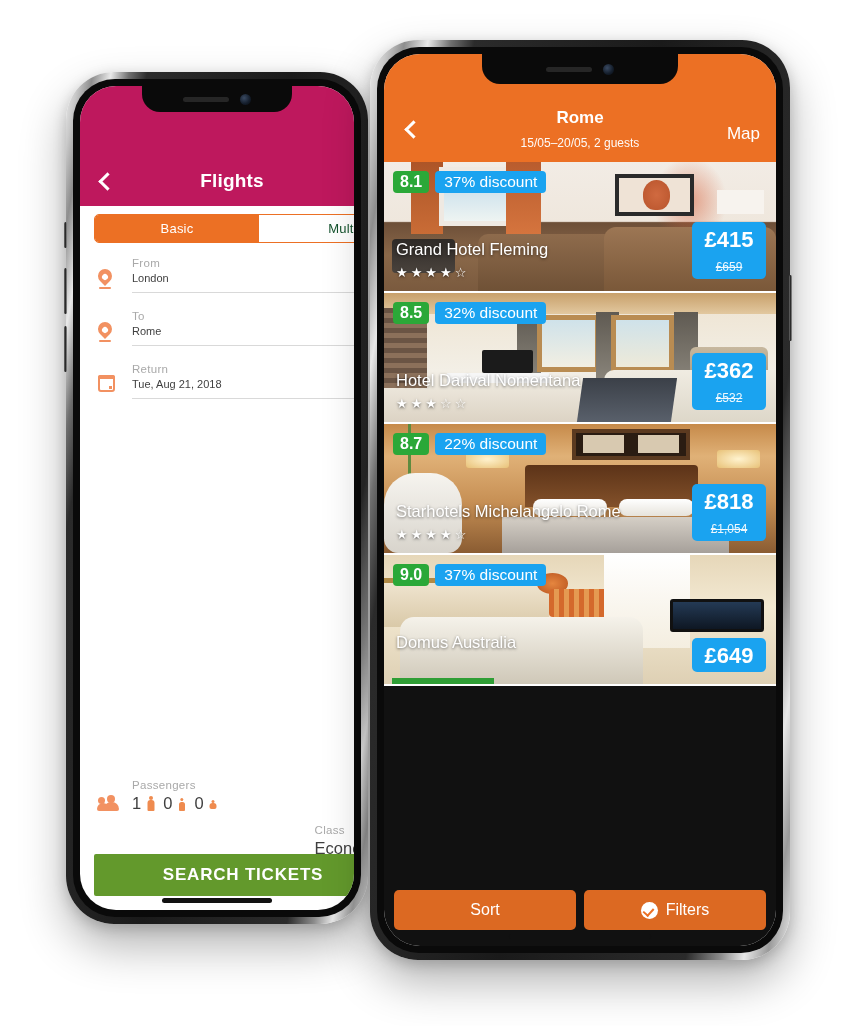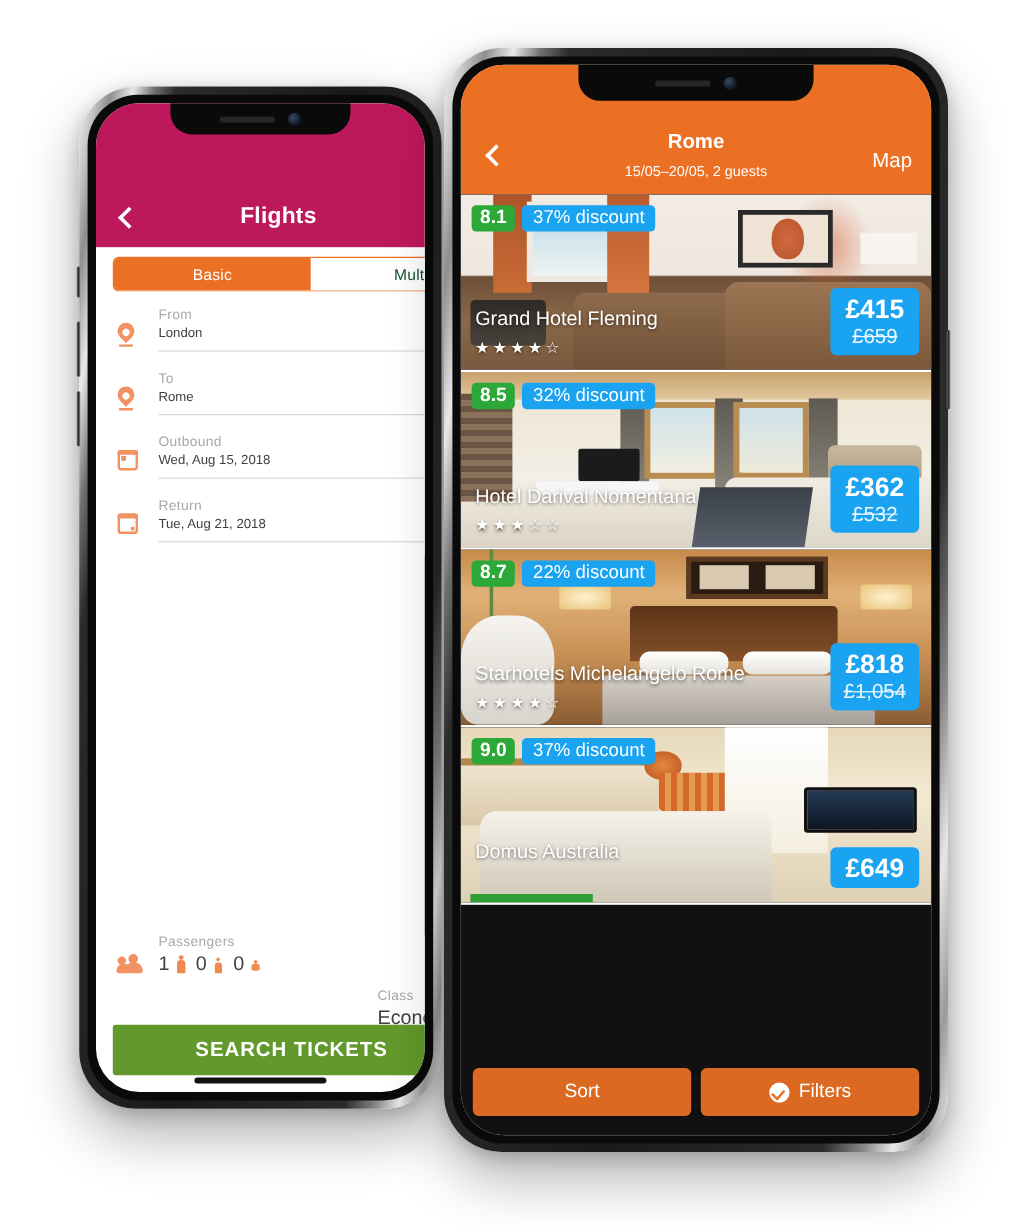--- a/index.html
+++ b/index.html
@@ -115,33 +115,33 @@
   #phone-right .home-bar { width: 142px; }
 
   .ht-header { position: relative; height: 108px; background: #ec7024; color: #fff; }
   .ht-back { position:absolute; left:16px; bottom: 18px; width: 26px; height:30px; display:flex;align-items:center;justify-content:center;}
   .ht-titles { position:absolute; left:0; right:0; bottom: 12px; text-align: center; }
   .ht-city { font-size: 17px; font-weight: 700; line-height: 1.25; }
   .ht-sub { font-size: 12px; margin-top: 8px; opacity: .97; }
   .ht-map { position:absolute; right: 16px; bottom: 18px; font-size: 17px; color:#fff; }
 
   .cards { position:absolute; top: 108px; left:0; right:0; bottom: 0; overflow: hidden; background:#111; }
-  .card { position: relative; height: 148px; overflow: hidden; border-bottom: 2px solid #fff; }
+  .card { position: relative; height: 131px; overflow: hidden; border-bottom: 2px solid #fff; }
   .card .photo { position:absolute; inset:0; }
   .badges { position: absolute; top: 9px; left: 9px; display:flex; gap: 6px; z-index: 3; }
   .rating { background:#2ba838; color:#fff; font-size: 16px; font-weight:700; padding: 2px 7px; border-radius: 4px; }
   .discount { background:#1aa3f0; color:#fff; font-size: 15.5px; padding: 2px 9px; border-radius: 4px; }
   .hname { position:absolute; left: 12px; bottom: 32px; color:#fff; font-size: 16.5px; z-index:3;
      text-shadow: 0 1px 3px rgba(0,0,0,.55); white-space: nowrap; }
   .stars { position:absolute; left: 12px; bottom: 12px; z-index:3; display:flex; gap: 3px; }
   .stars span { font-size: 13px; color:#fff; text-shadow: 0 1px 3px rgba(0,0,0,.6); line-height:1; }
   .price { position:absolute; right: 10px; bottom: 12px; background:#1aa3f0; color:#fff; z-index:3;
      border-radius: 5px; padding: 6px 11px 5px 11px; text-align:center; min-width: 74px; }
   .price .now { font-size: 22px; font-weight:700; line-height: 1.05; }
-  .price .was { font-size: 17px; text-decoration: line-through; opacity:.92; margin-top:2px; }
+  .price .was { font-size: 12px; text-decoration: line-through; opacity:.92; margin-top:9px; }
 
   .botbar { position:absolute; left:0; right:0; bottom: 16px; display:flex; gap: 8px; padding: 0 10px; z-index: 40; }
   .botbar div { flex: 1; height: 40px; background: rgba(236,112,36,.93); color:#fff; border-radius: 5px;
      display:flex; align-items:center; justify-content:center; gap: 8px; font-size: 16px; }
   .check { width: 17px; height: 17px; border-radius:50%; background:#fff; position: relative; }
   .check::after { content:""; position:absolute; left:4.5px; top:4px; width:5px; height:8px;
      border-right: 2.2px solid #ec7024; border-bottom: 2.2px solid #ec7024; transform: rotate(42deg); }
 
   
   .p1 { background:
@@ -245,31 +245,20 @@
             <div class="pin">
                 <i></i>
               </div>
           </div>
           <div class="body">
             <div class="lbl">To</div>
             <div class="val">Rome</div>
           </div>
         </div>
 
-        <div class="field">
-          <div class="ico">
-            <div class="cal">
-                <span class="d1"></span>
-              </div>
-          </div>
-          <div class="body">
-            <div class="lbl">Outbound</div>
-            <div class="val">Wed, Aug 15, 2018</div>
-          </div>
-        </div>
 
         <div class="field">
           <div class="ico">
             <div class="cal">
                 <span class="d2"></span>
               </div>
           </div>
           <div class="body">
             <div class="lbl">Return</div>
             <div class="val">Tue, Aug 21, 2018</div>

